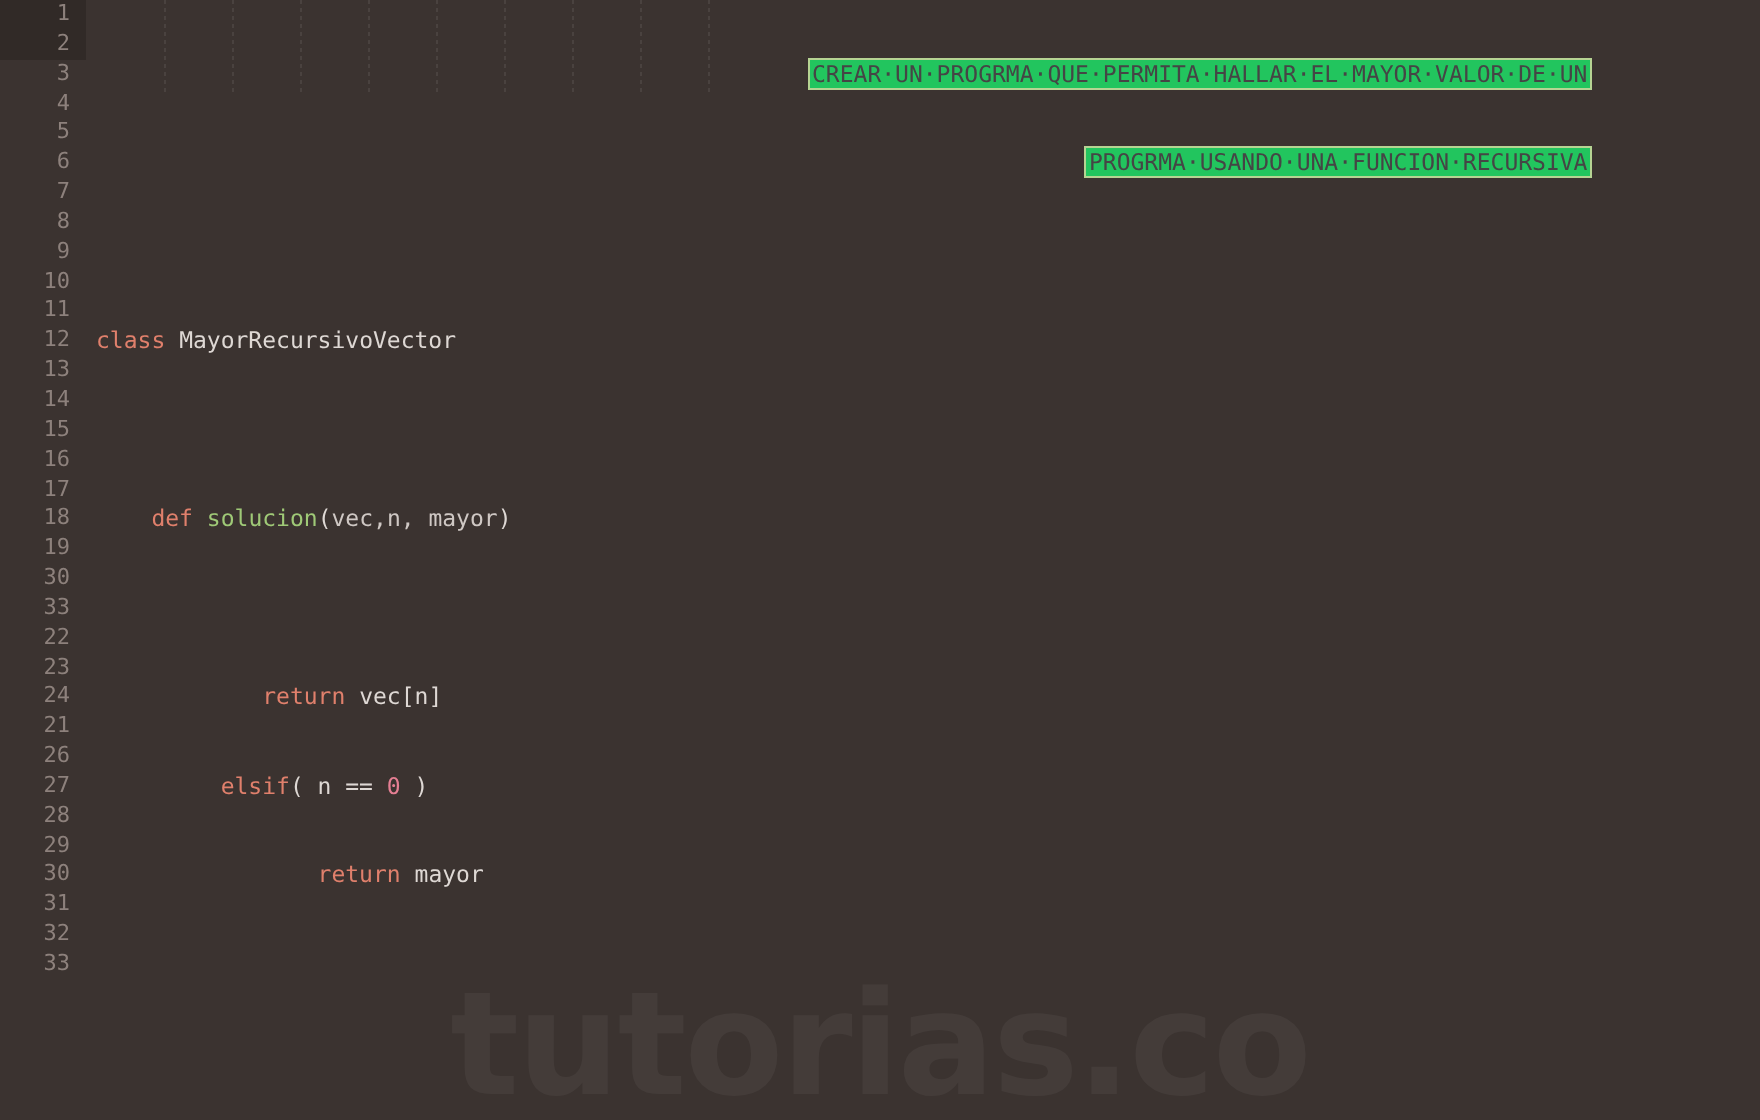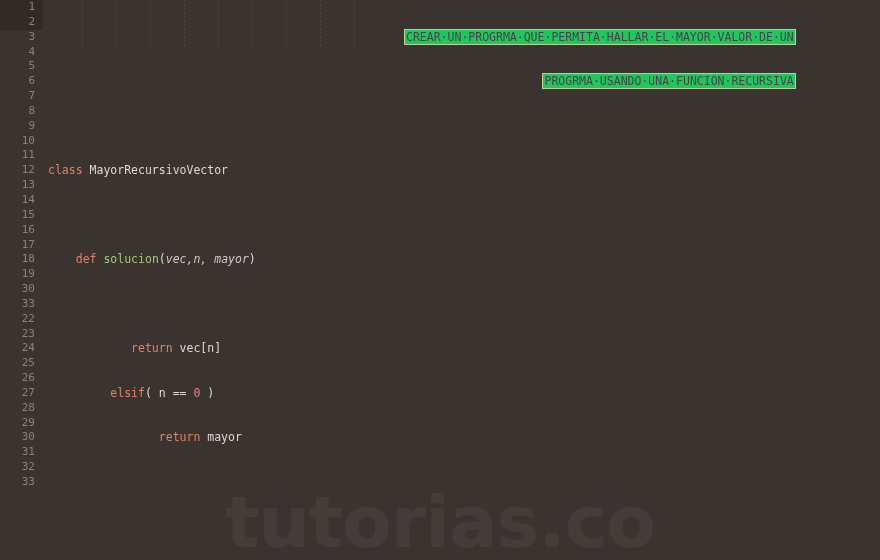--- a/index.html
+++ b/index.html
@@ -92,21 +92,21 @@
   .line {
     height: 14.85px;
     line-height: 14.85px;
     white-space: pre;
     color: #ded8d4;
   }
 
   
   .kw   { color: #e0806c; }              
   .fn   { color: #9fc977; }   
-  .par  { color: #cfc8c4; font-style: italic; }   
+  .par  { color: #cfc8c4; }   
   .num  { color: #e57f93; }              
   .op   { color: #ded8d4; }
   .id   { color: #ded8d4; }
   .opk  { color: #e0806c; }              
 
   
   #hl-block {
     position: absolute;
     top: 0;
     left: 405px;
@@ -163,21 +163,21 @@
     <div class="gnum">15</div>
     <div class="gnum">16</div>
     <div class="gnum">17</div>
     <div class="gnum">18</div>
     <div class="gnum">19</div>
     <div class="gnum">30</div>
     <div class="gnum">33</div>
     <div class="gnum">22</div>
     <div class="gnum">23</div>
     <div class="gnum">24</div>
-    <div class="gnum">25</div>
+    <div class="gnum">21</div>
     <div class="gnum">26</div>
     <div class="gnum">27</div>
     <div class="gnum">28</div>
     <div class="gnum">29</div>
     <div class="gnum">30</div>
     <div class="gnum">31</div>
     <div class="gnum">32</div>
     <div class="gnum">33</div>
   </div>
 

